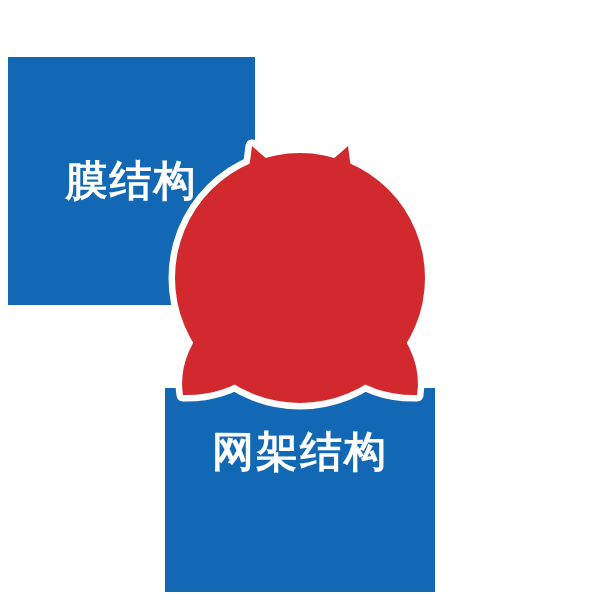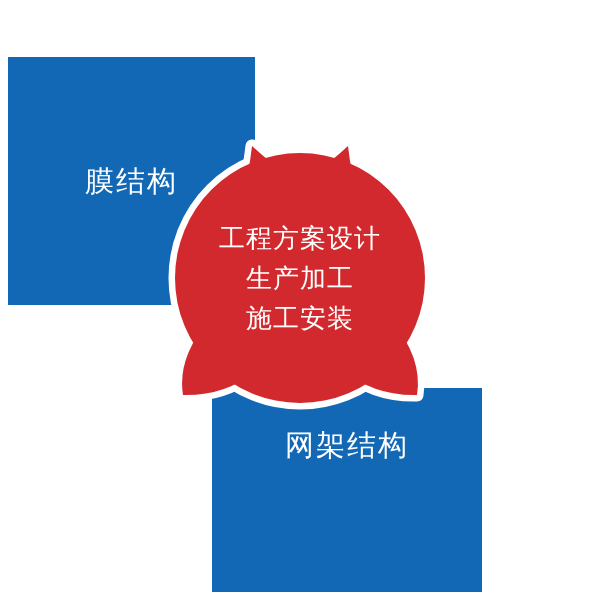--- a/index.html
+++ b/index.html
@@ -16,40 +16,39 @@
     background:#ffffff;
   }
   .box{
     position:absolute;
     background:var(--blue);
     color:var(--text);
     display:flex;
     justify-content:center;
   }
   .box-label{
-    font-size:29px;
-    font-weight:400;
+    font-size:42px;
+    font-weight:700;
     letter-spacing:2px;
     color:var(--text);
     line-height:1;
     white-space:nowrap;
   }
   .box-left{
     left:8px;top:57px;width:247px;height:248px;
     align-items:center;
   }
   .box-right{
     left:345px;top:57px;width:247px;height:248px;
     align-items:center;
   }
   .box-bottom{
     left:165px;top:388px;width:270px;height:204px;
     align-items:flex-start;
     padding-top:43px;
-    margin-left:47px;
   }
   .badge-svg{
     position:absolute;
     left:0;top:0;width:600px;height:600px;
     pointer-events:none;
   }
   .badge-stroked{
     fill:var(--red);
     stroke:#ffffff;
     stroke-width:13;
@@ -90,19 +89,14 @@
         <path d="M348,146 Q351,172 357,196 L309,178 Q333,160 348,146 Z"></path>
         <path d="M183,395 Q227,396 258,369 L209,320 Q177,358 183,395 Z"></path>
         <path d="M417,395 Q373,396 342,369 L391,320 Q423,358 417,395 Z"></path>
         <circle cx="300" cy="278" r="125"></circle>
       </g>
     </defs>
     <use href="#badge-geometry" class="badge-stroked"></use>
     <use href="#badge-geometry" class="badge-filled"></use>
   </svg>
 
-  <div class="center-text">
-    <div>工程方案设计</div>
-    <div>生产加工</div>
-    <div>施工安装</div>
-  </div>
 
 </div>
 
 </body></html>

